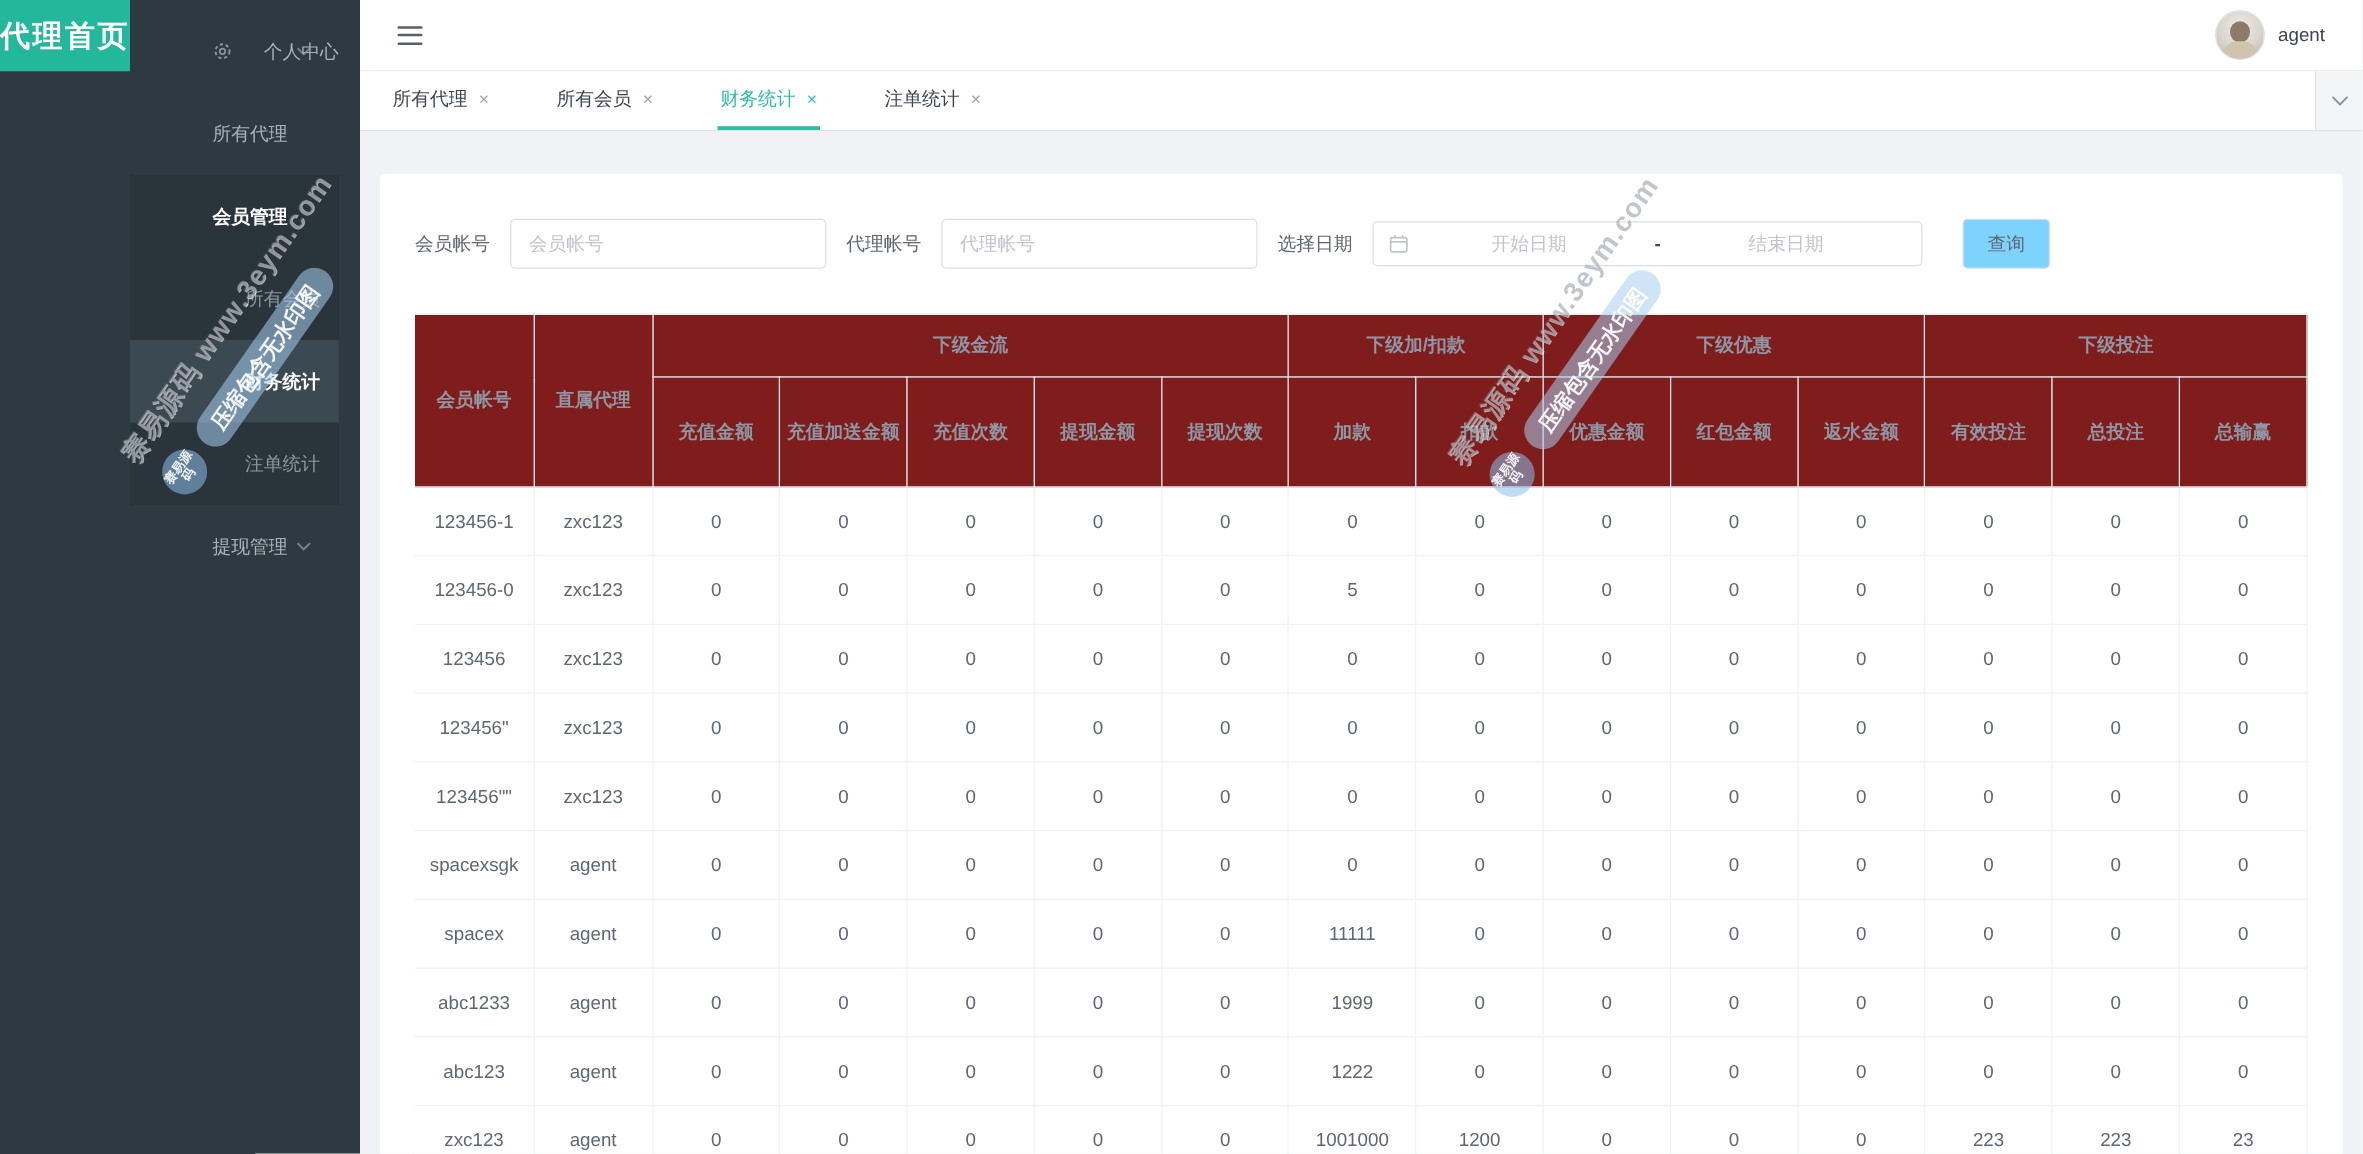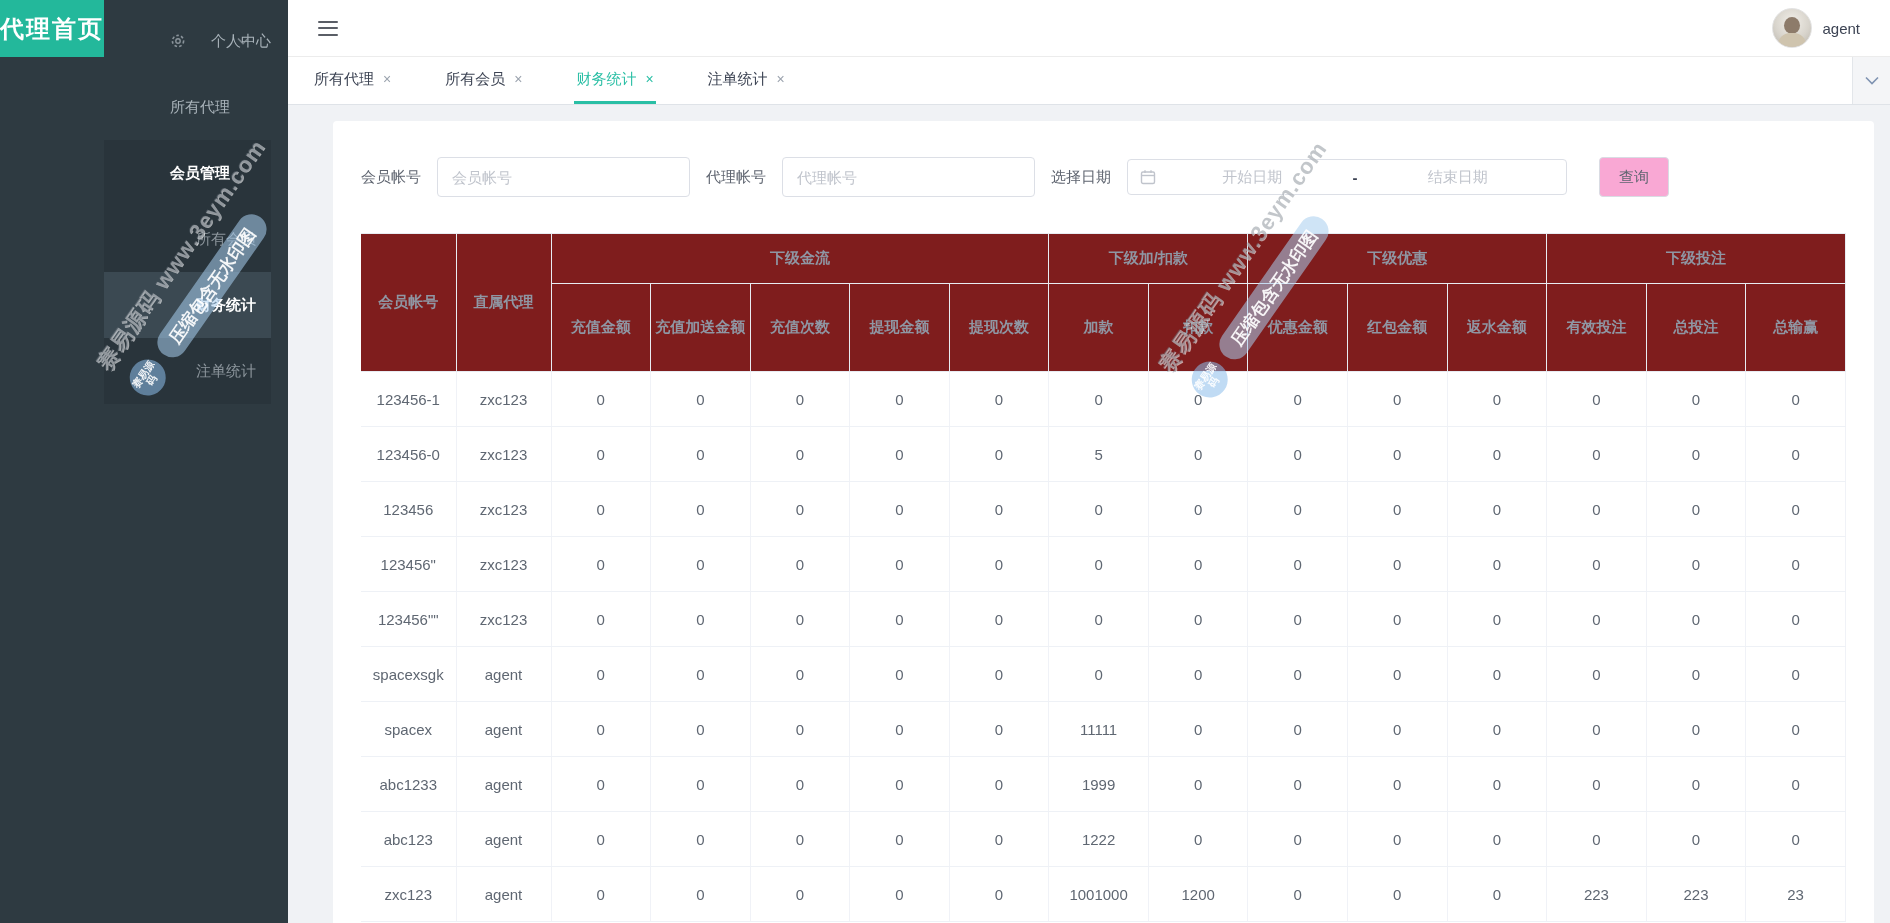--- a/index.html
+++ b/index.html
@@ -45,35 +45,35 @@
     display:flex; align-items:stretch; padding-left:24px; position:relative; }
   .tab { display:flex; align-items:center; margin-right:50px; font-size:15px; color:#3c4353;
     cursor:pointer; border-bottom:3px solid transparent; padding:0 2px; }
   .tab .x { margin-left:9px; font-size:14px; color:#9aa2ad; line-height:1; }
   .tab.active { color:#2abfa5; border-bottom-color:#2abfa5; }
   .tab.active .x { color:#2abfa5; }
   .tab-drop { position:absolute; right:0; top:0; width:38px; height:47px; background:#f4f5f7;
     border-left:1px solid #e3e6ea; display:flex; align-items:center; justify-content:center; cursor:pointer; }
 
   
-  .content { flex:1; padding:16px 16px; overflow:hidden;margin-left:29px; }
+  .content { flex:1; padding:34px 16px; overflow:hidden; }
   .card { background:#fff; border-radius:4px; padding:28px 28px 28px 28px; min-height:900px; }
 
   
   .filters { display:flex; align-items:center; margin-top:8px; }
   .f-label { font-size:15px; color:#5f6570; margin-right:16px; white-space:nowrap; }
   .f-input { width:253px; height:40px; border:1px solid #dcdfe6; border-radius:4px;
     padding:0 14px; font-size:15px; color:#5f6570; outline:none; margin-right:16px;
     font-family:"Liberation Sans","DejaVu Sans",sans-serif; }
   .f-input::placeholder { color:#c0c4cc; }
   .date-range { width:440px; height:36px; border:1px solid #dcdfe6; border-radius:4px;
     display:flex; align-items:center; padding:0 12px; margin-right:32px; background:#fff; cursor:text; }
   .date-range .ph { flex:1; text-align:center; color:#c0c4cc; font-size:15px; }
   .date-range .sep { color:#3c4353; font-weight:bold; padding:0 4px; font-size:15px; }
-  .btn-query { height:40px; min-width:70px; padding:0 18px; background:#f9a8d4; border:1px solid #d9dce3;
+  .btn-query { height:40px; min-width:70px; padding:0 18px; background:#7dd3fc; border:1px solid #d9dce3;
     border-radius:4px; font-size:15px; color:#5f6570; cursor:pointer;
     font-family:"Liberation Sans","DejaVu Sans",sans-serif; }
 
   
   .tbl-wrap { margin-top:36px; }
   table { width:100%; border-collapse:collapse; table-layout:fixed; }
   th, td { border:1px solid #eef1f6; text-align:center; vertical-align:middle; word-break:break-all; }
   thead th { background:#7f1d1d; color:#8f96a3; font-size:15px; font-weight:bold; border-color:#e8ecf2; }
   thead tr:first-child th { height:50px; }
   thead tr:last-child th { height:88px; }
@@ -124,20 +124,26 @@
           <span>所有会员</span>
         </div>
         <div class="m-sub active">
           <span>财务统计</span>
         </div>
         <div class="m-sub">
           <span>注单统计</span>
         </div>
       </div>
 
+      <div class="m-item">
+        <span>提现管理</span>
+        <svg class="chev" width="12" height="8" viewBox="0 0 12 8">
+          <polyline points="1,1.5 6,6.5 11,1.5" fill="none" stroke="#9aa3aa" stroke-width="1.6"></polyline>
+        </svg>
+      </div>
 
     </nav>
   </aside>
 
   <div class="main">
 
     <header class="topbar">
       <div class="hamburger">
           <i></i>
           <i></i>

